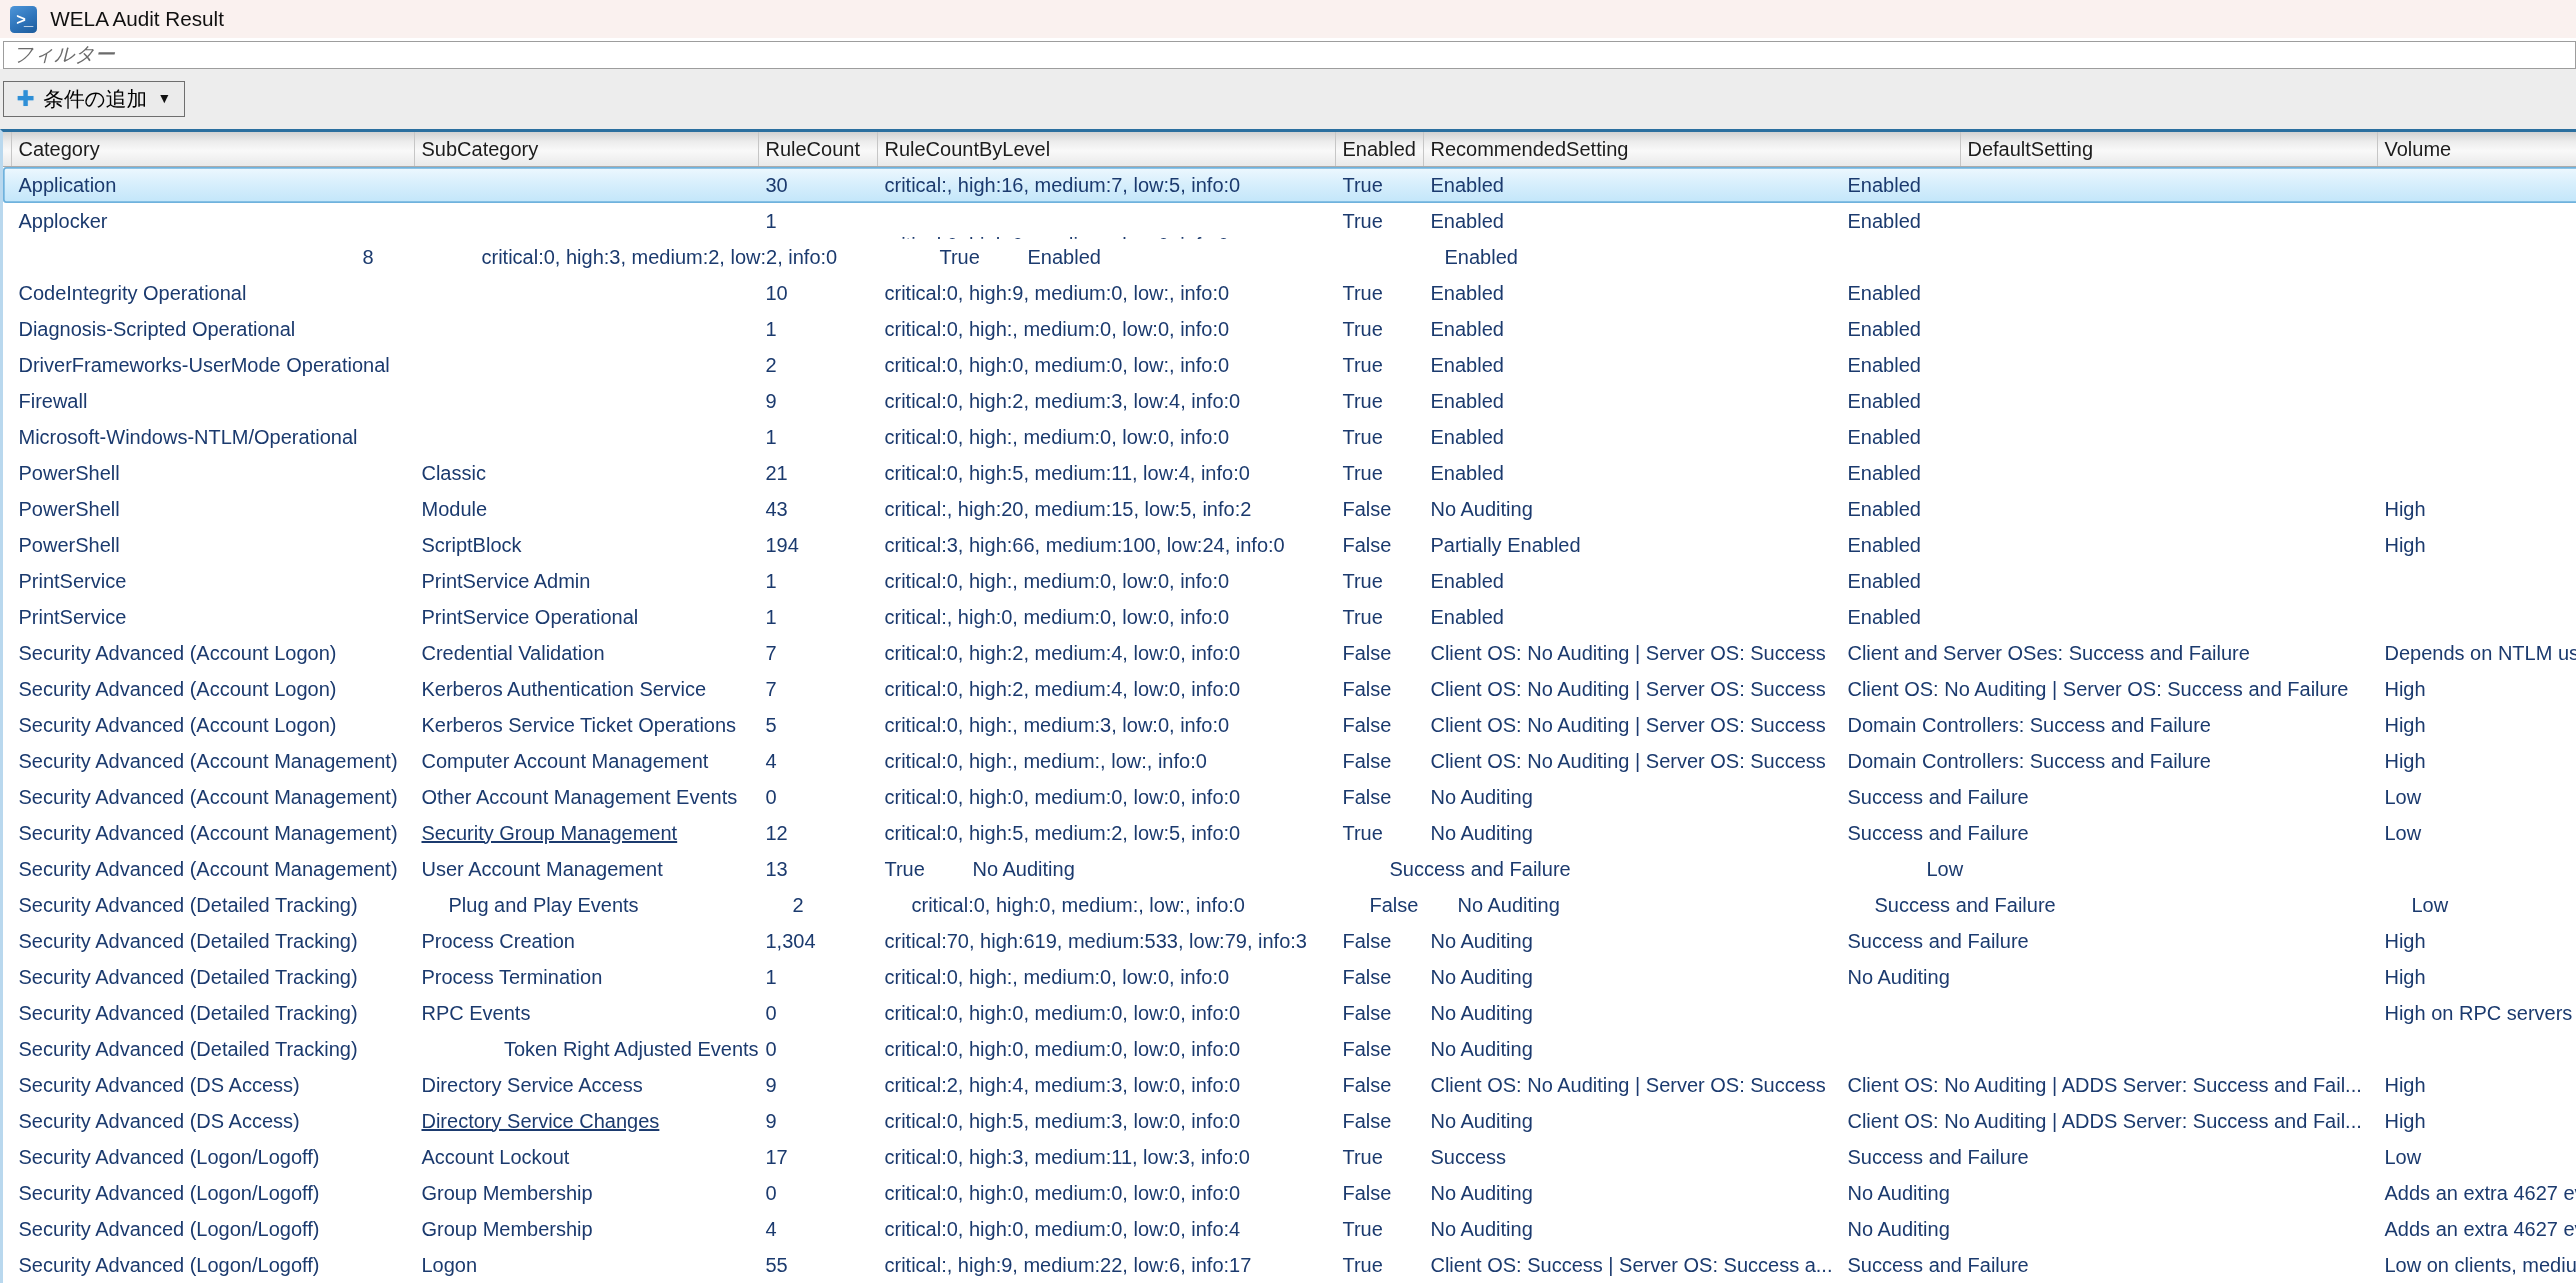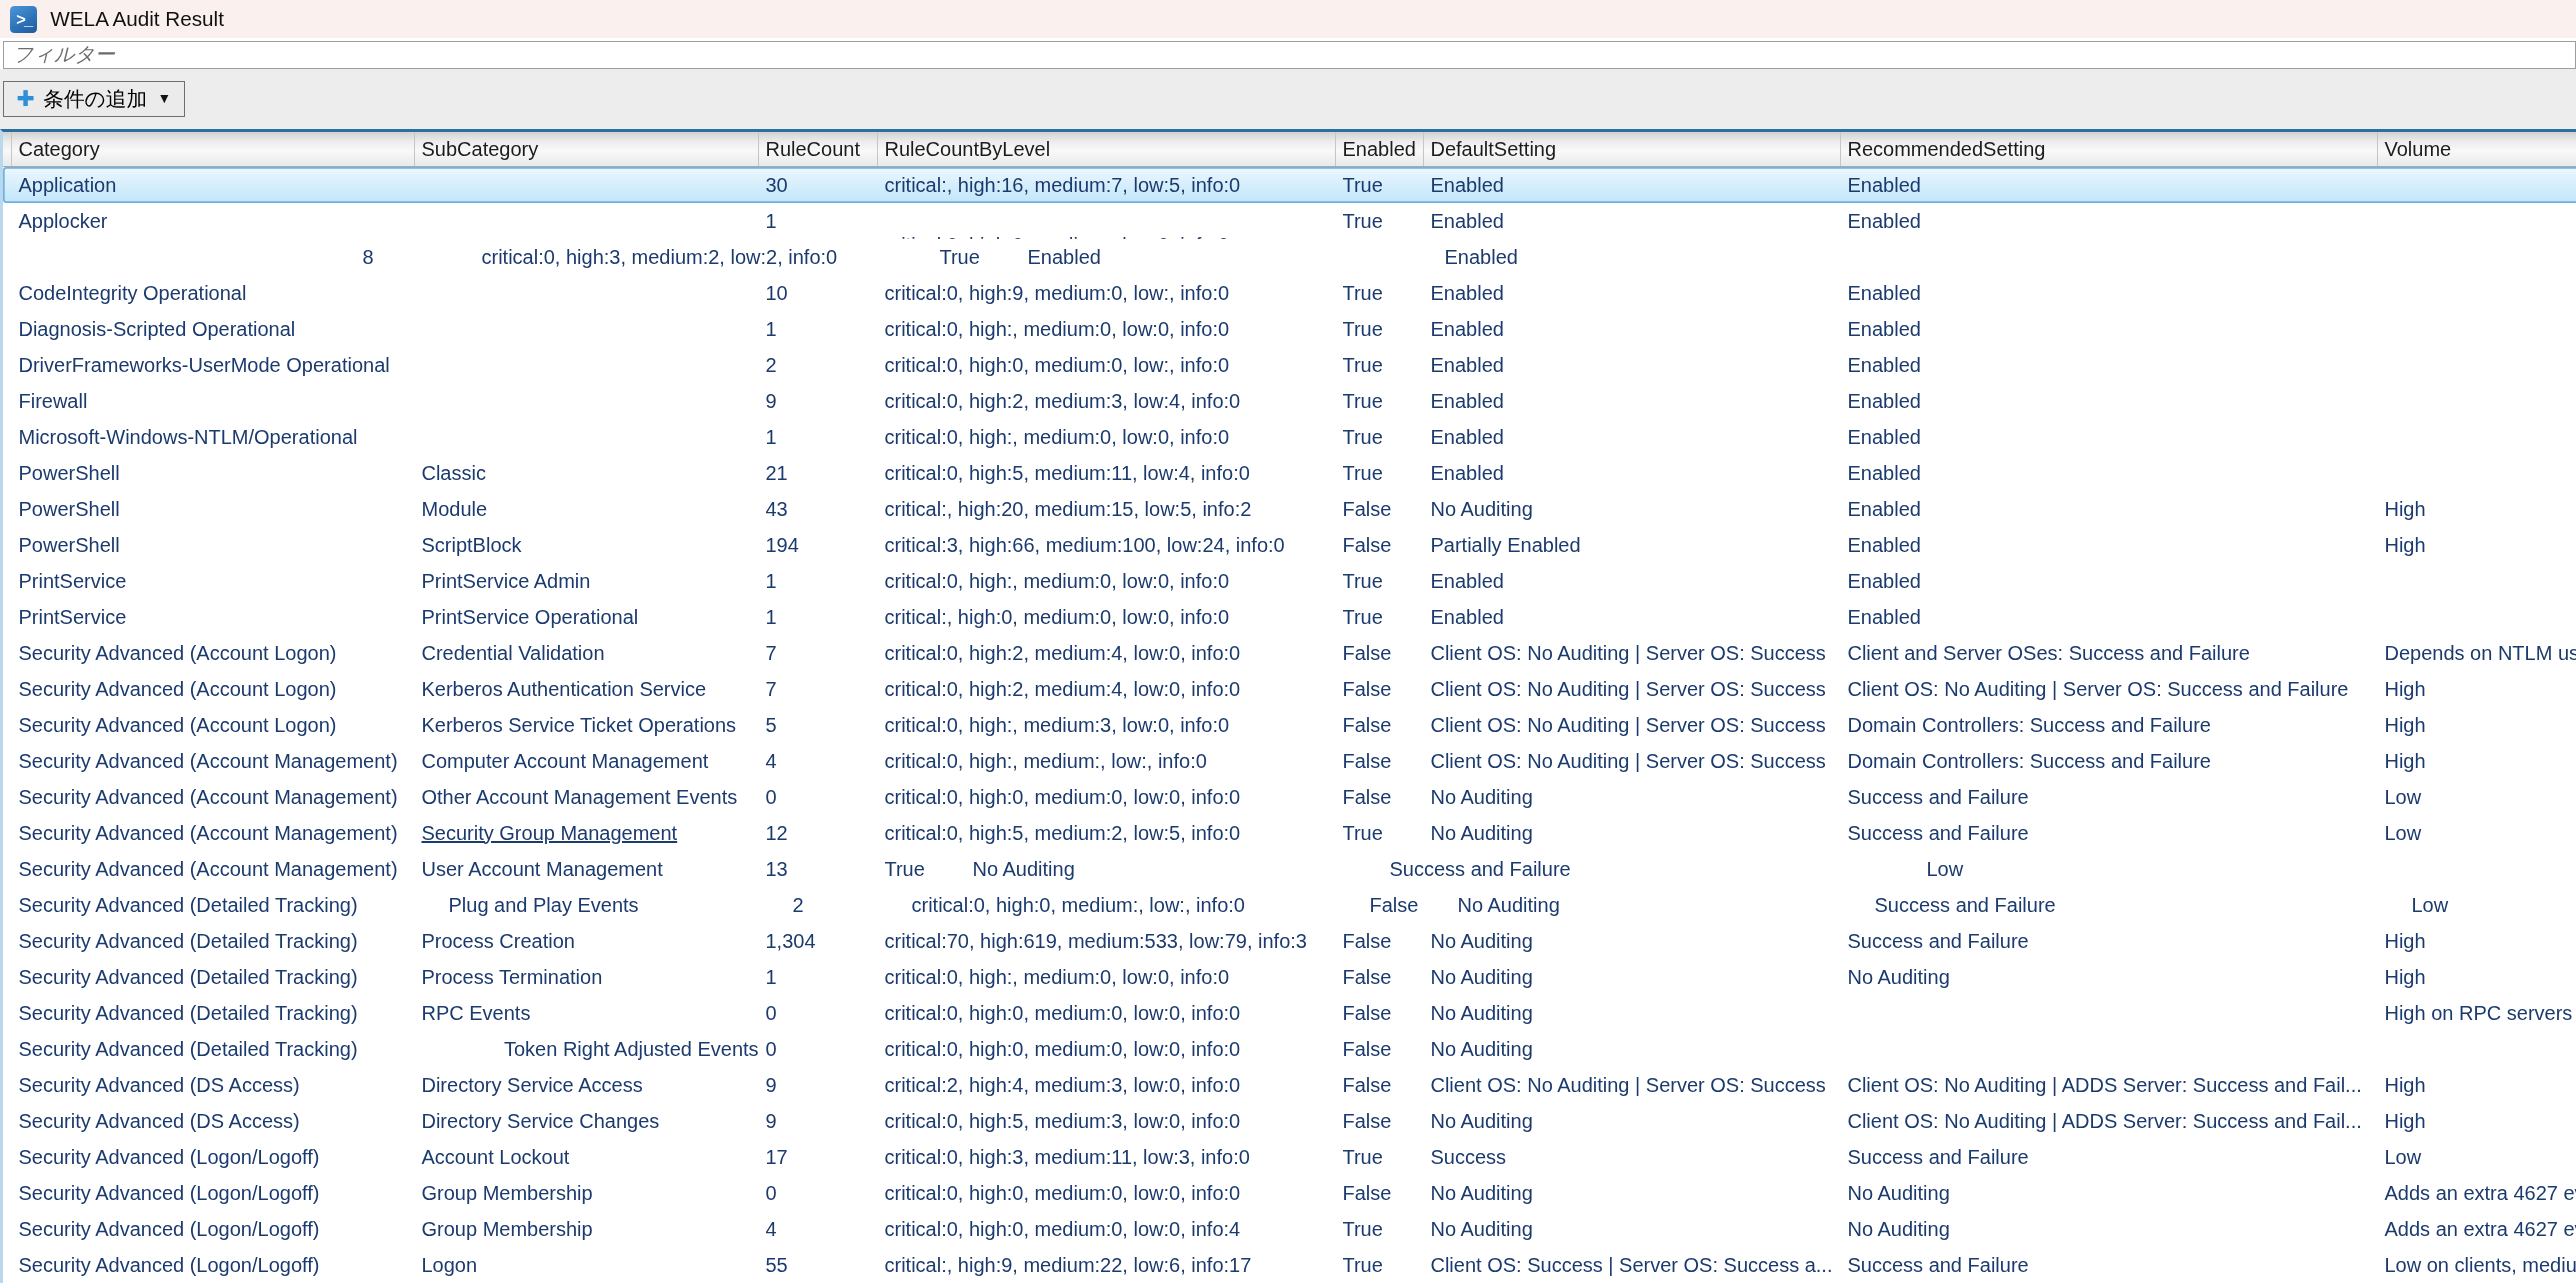--- a/index.html
+++ b/index.html
@@ -93,22 +93,22 @@
 </div>
 
 <div class="grid">
   <div class="ghead">
     <div class="hcell" style="width: 8.6px;"></div>
     <div class="hcell" style="width: 403px;">Category</div>
     <div class="hcell" style="width: 344px;">SubCategory</div>
     <div class="hcell" style="width: 119px;">RuleCount</div>
     <div class="hcell" style="width: 458px;">RuleCountByLevel</div>
     <div class="hcell" style="width: 88px;">Enabled</div>
+    <div class="hcell" style="width: 537px;">RecommendedSetting</div>
     <div class="hcell" style="width: 417px;">DefaultSetting</div>
-    <div class="hcell" style="width: 537px;">RecommendedSetting</div>
     <div class="hcell" style="width: 525px;">Volume</div>
   </div>
   <div class="gbody">
       <div class="grow selected">
     <div class="cell" style="width: 8.6px;"></div>
     <div class="cell" style="width: 403px;">Application</div>
     <div class="cell" style="width: 344px;"></div>
     <div class="cell" style="width: 119px;">30</div>
     <div class="cell" style="width: 458px;">critical:, high:16, medium:7, low:5, info:0</div>
     <div class="cell" style="width: 88px;">True</div>
@@ -385,21 +385,21 @@
     <div class="cell" style="width: 119px;">9</div>
     <div class="cell" style="width: 458px;">critical:2, high:4, medium:3, low:0, info:0</div>
     <div class="cell" style="width: 88px;">False</div>
     <div class="cell" style="width: 417px;">Client OS: No Auditing | Server OS: Success</div>
     <div class="cell" style="width: 537px;">Client OS: No Auditing | ADDS Server: Success and Fail...</div>
     <div class="cell" style="width: 525px;">High</div>
   </div>
       <div class="grow">
     <div class="cell" style="width: 8.6px;"></div>
     <div class="cell" style="width: 403px;">Security Advanced (DS Access)</div>
-    <div class="cell" style="width: 344px;">Directory Service Changes</div>
+    <div class="cell" style="width: 344px; text-decoration: underline;">Directory Service Changes</div>
     <div class="cell" style="width: 119px;">9</div>
     <div class="cell" style="width: 458px;">critical:0, high:5, medium:3, low:0, info:0</div>
     <div class="cell" style="width: 88px;">False</div>
     <div class="cell" style="width: 417px;">No Auditing</div>
     <div class="cell" style="width: 537px;">Client OS: No Auditing | ADDS Server: Success and Fail...</div>
     <div class="cell" style="width: 525px;">High</div>
   </div>
       <div class="grow">
     <div class="cell" style="width: 8.6px;"></div>
     <div class="cell" style="width: 403px;">Security Advanced (Logon/Logoff)</div>

